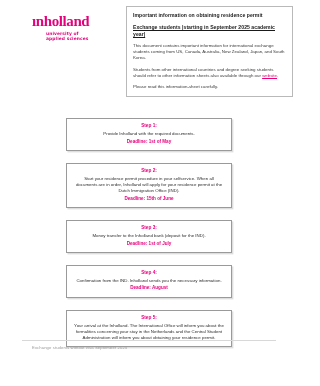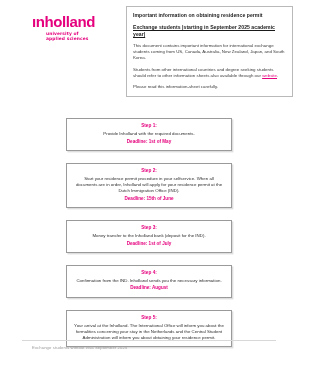--- a/index.html
+++ b/index.html
@@ -25,21 +25,21 @@
     height: 96px;
   }
 
   
   .logo-wrap {
     position: absolute;
     left: 32px; top: 14px;
     width: 86px;
   }
   .logo-word {
-    font-family: Liberation Sans, sans-serif;
+    font-family: Liberation Serif, serif;
     font-weight: 700;
     font-size: 15px;
     line-height: 15px;
     letter-spacing: -0.4px;
     color: #E5007D;
     white-space: nowrap;
   }
   .logo-sub {
     margin-top: 2px;
     margin-left: 14px;

